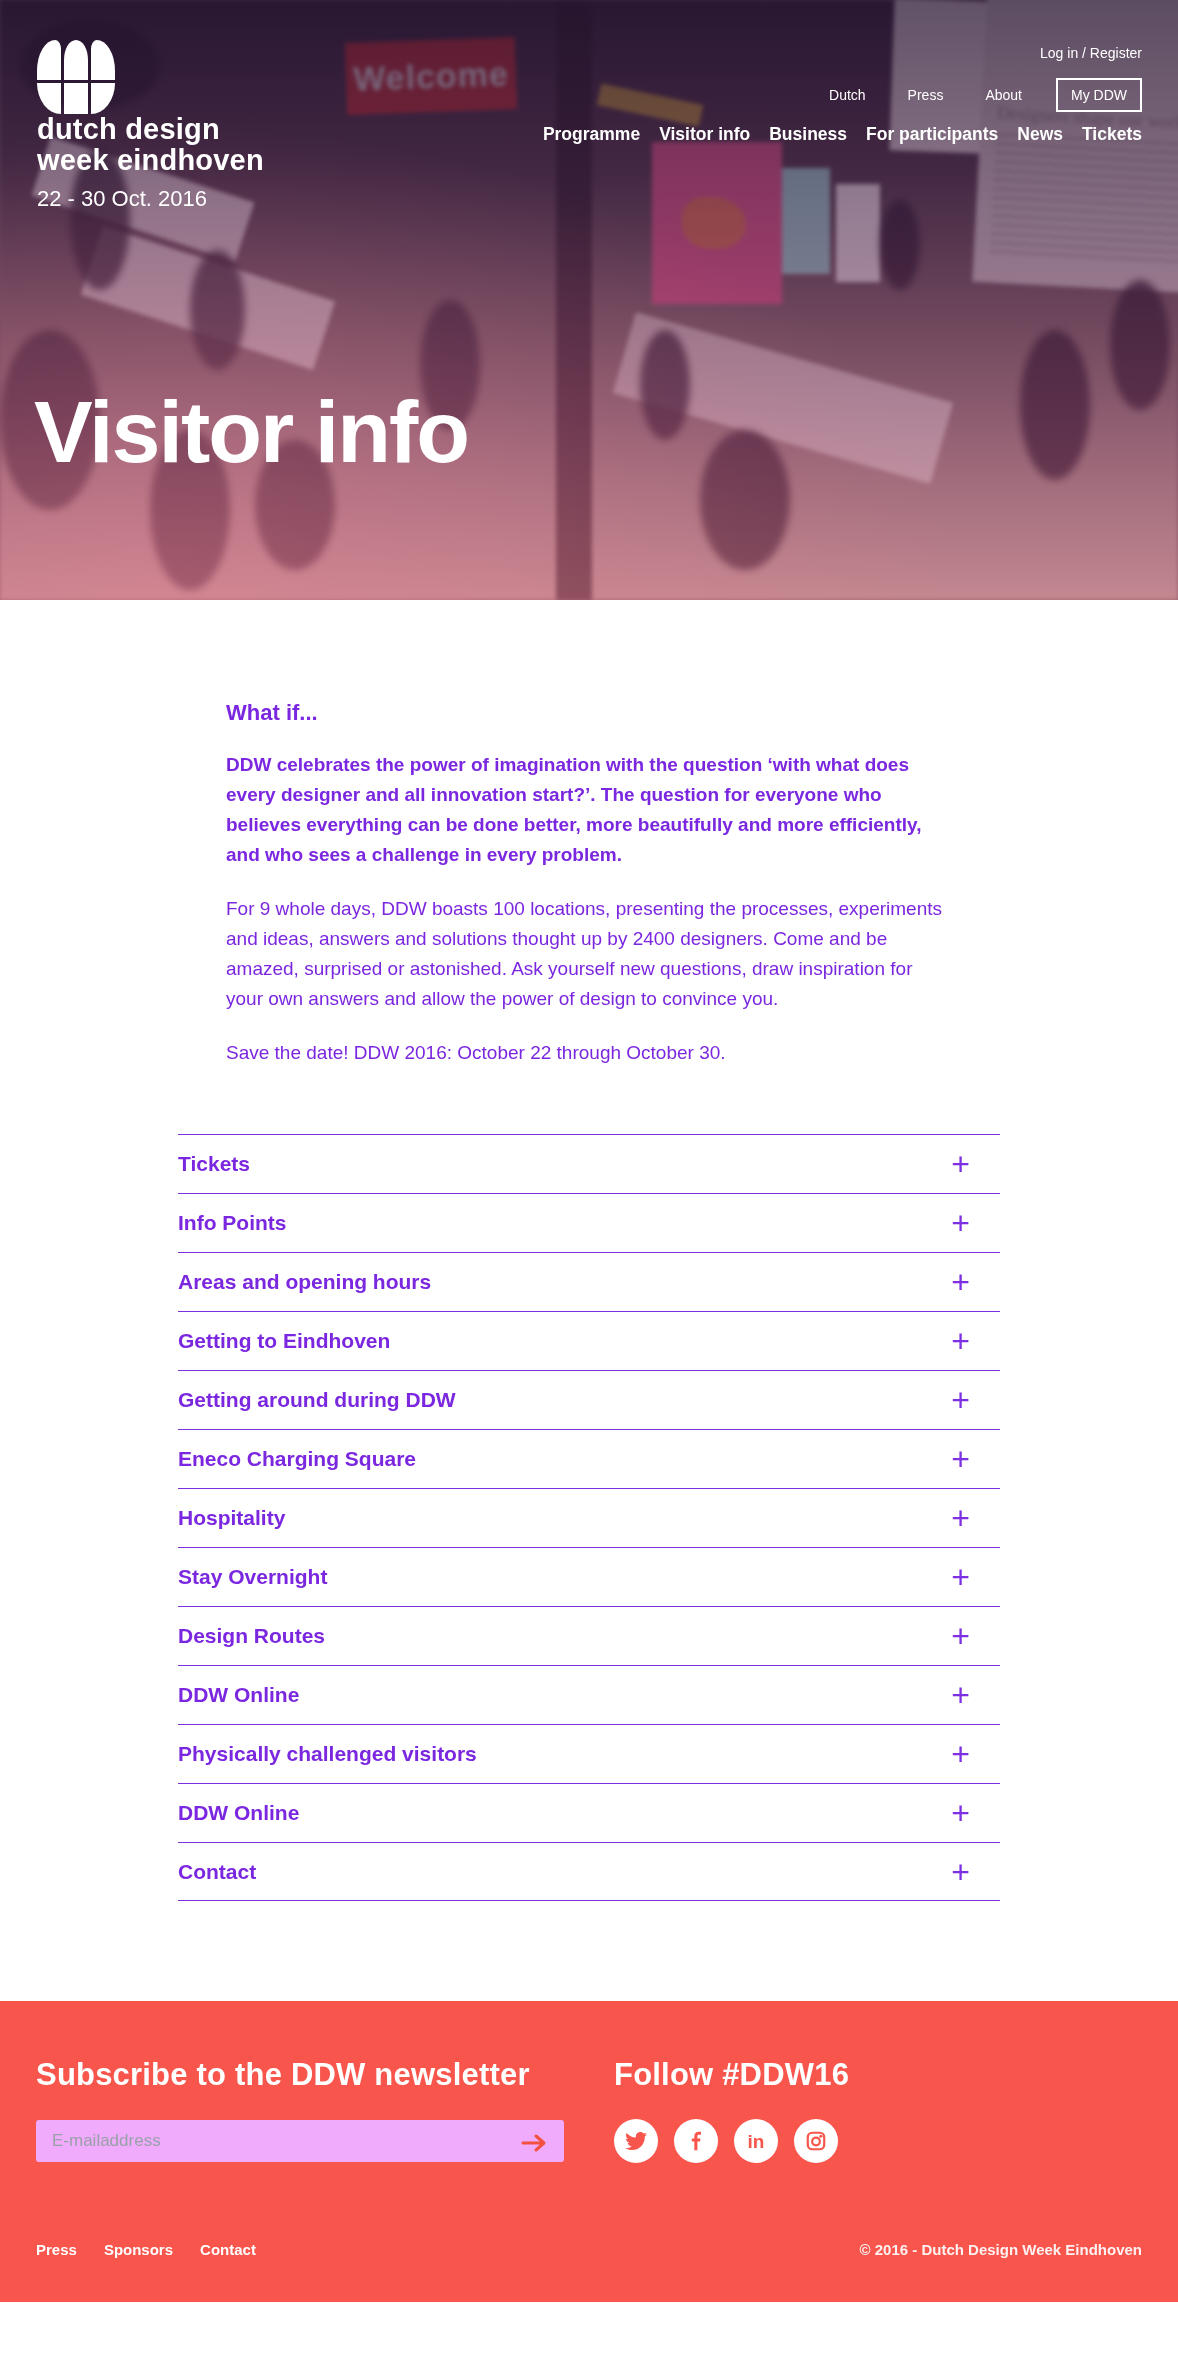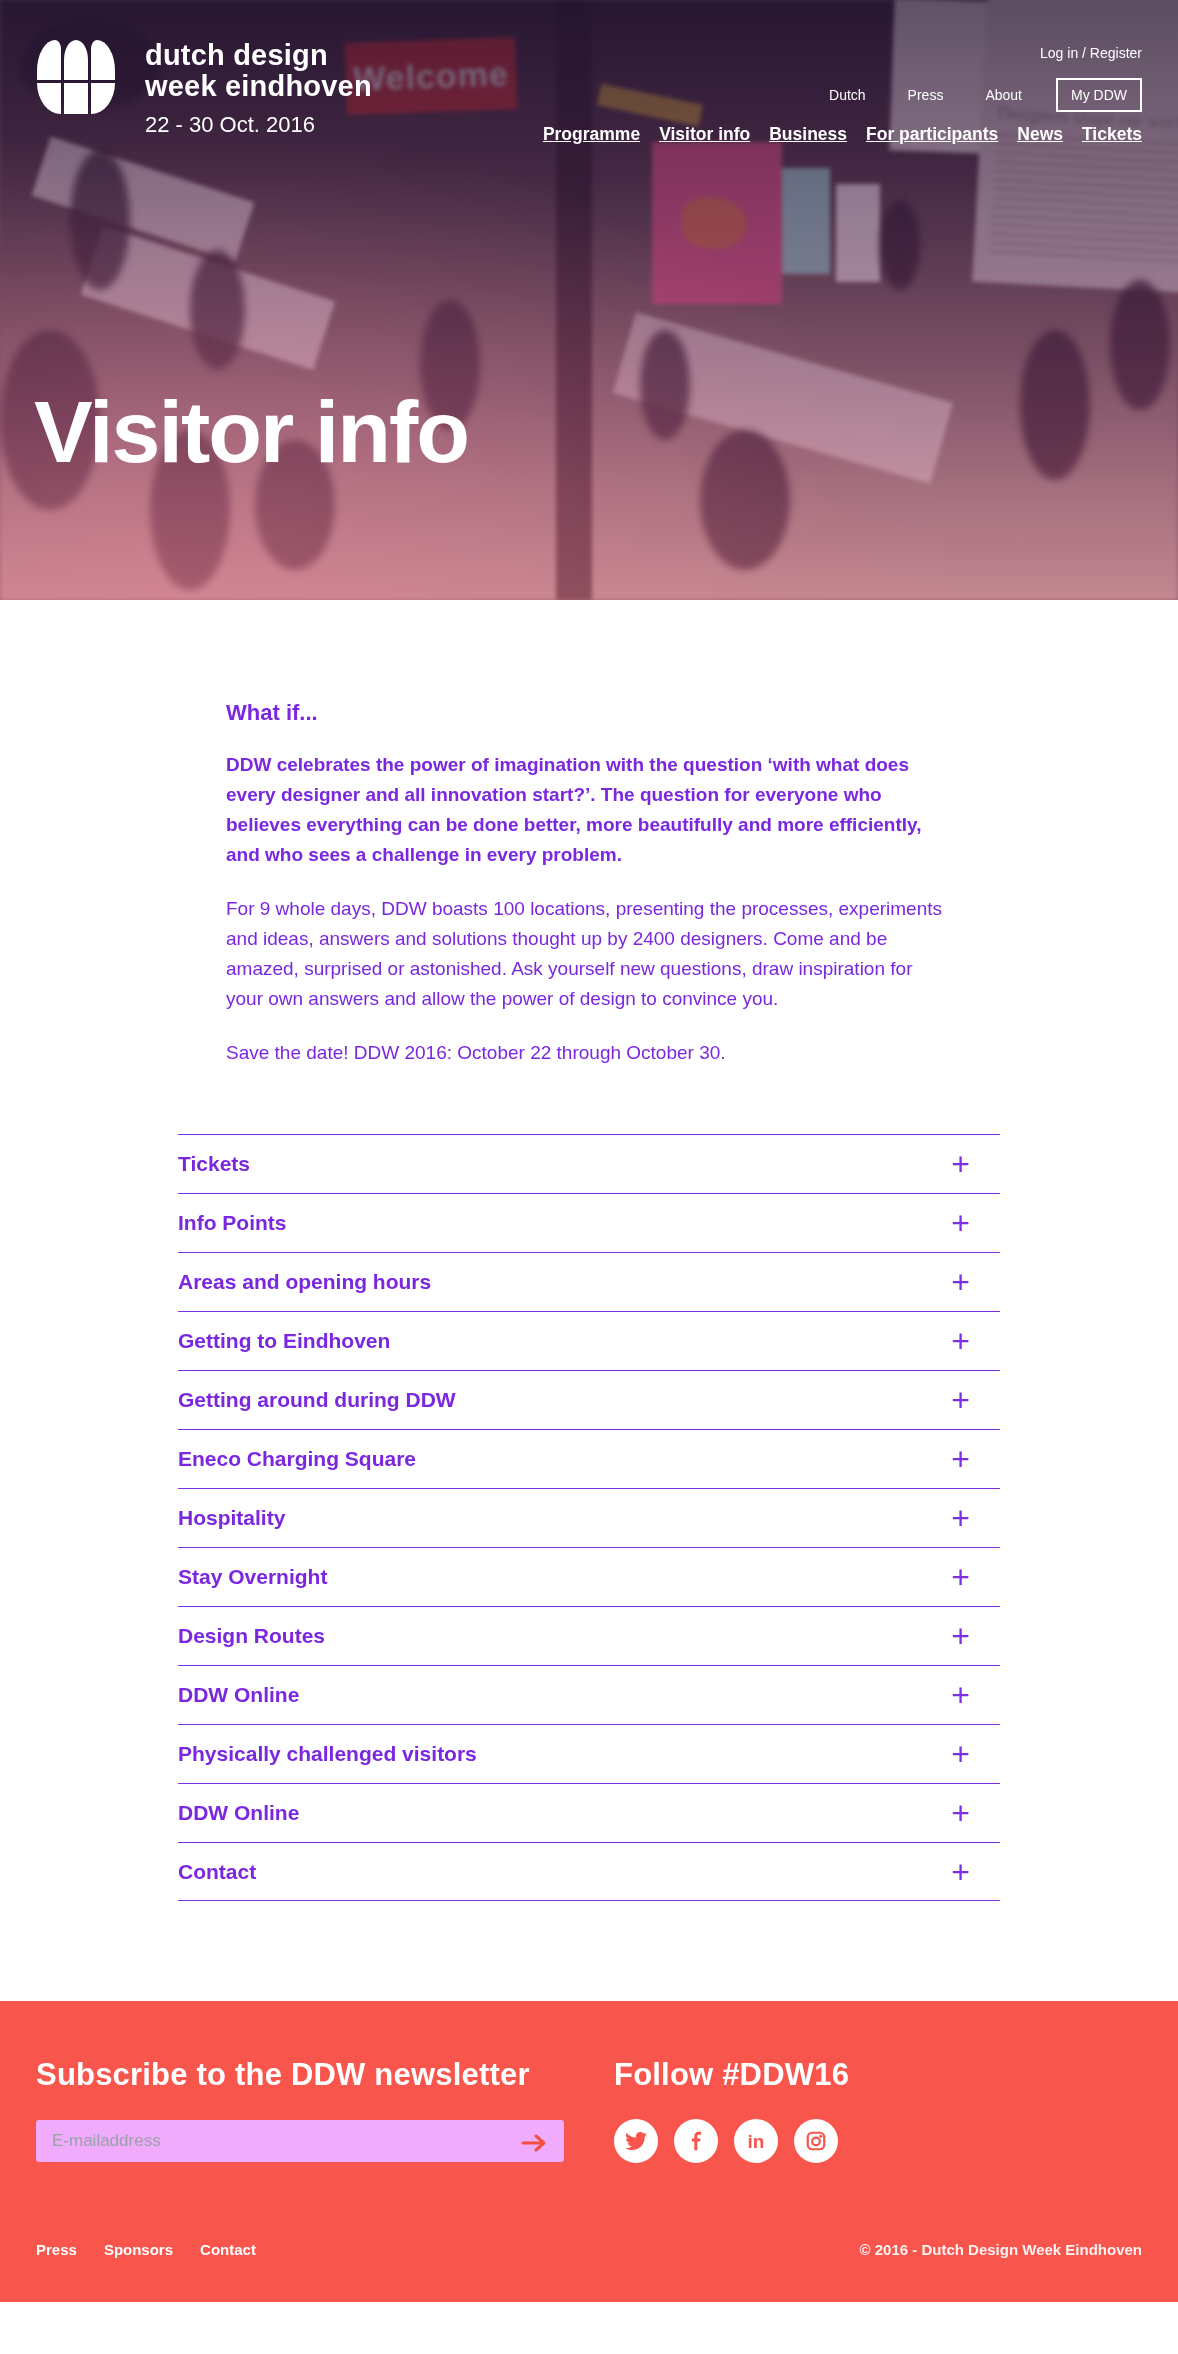--- a/index.html
+++ b/index.html
@@ -48,41 +48,41 @@
   .s11{ left:0;     top:330px; width:100px;height:180px; }
   .s12{ left:20px;  top:20px;  width:140px;height:90px; }
   .hero-overlay { position:absolute; inset:0; z-index:2;
     background:
       radial-gradient(ellipse at 15% 96%, rgba(240,130,150,.35), transparent 55%),
       linear-gradient(180deg, rgba(38,18,52,.68) 0%, rgba(70,30,75,.52) 35%, rgba(140,55,105,.45) 70%, rgba(216,100,130,.42) 100%);
   }
   .hero-ui { position:absolute; inset:0; z-index:3; color:#fff; }
 
   
-  .logo { position:absolute; left:37px; top:40px; display:flex; align-items:flex-start; }
+  .logo { position:absolute; left:37px; top:40px; display:flex; align-items:flex-start;flex-direction:column; }
   .flower { width:78px; height:74px; display:grid; grid-template-columns:repeat(3,1fr);
     grid-template-rows:40px 31px; gap:3px; margin-right:30px; }
   .flower div { background:#fff; }
   .f1 { border-radius:100% 30% 0 0; }
   .f2 { border-radius:85% 85% 0 0; }
   .f3 { border-radius:30% 100% 0 0; }
   .f4 { border-radius:0 0 0 100%; }
   .f6 { border-radius:0 0 100% 0; }
   .logo-title { font-size:29px; font-weight:700; line-height:31px; letter-spacing:.2px; }
   .logo-dates { font-size:22px; font-weight:400; margin-top:10px; }
 
   
   .login { position:absolute; top:45px; right:36px; font-size:14px; }
   .utility { position:absolute; top:78px; right:36px; display:flex; align-items:center; }
   .utility .u-item { font-size:14px; margin-left:42px; cursor:pointer; }
   .myddw { margin-left:34px; border:2px solid #fff; padding:7px 13px; font-size:14px; cursor:pointer; }
 
   
   .mainnav { position:absolute; top:124px; right:36px; display:flex; }
-  .mainnav .m-item { font-size:17.5px; font-weight:700; margin-left:19px; cursor:pointer;text-decoration:underline; }
+  .mainnav .m-item { font-size:17.5px; font-weight:700; margin-left:19px; cursor:pointer; }
 
   .hero-title { position:absolute; left:34px; top:388px; font-size:88px; font-weight:700;
     letter-spacing:-2px; line-height:1; }
 
   
   .content { background:#fff; padding:100px 0 100px; }
   .intro { width:822px; margin:0 auto; padding:0 48px; color:#7b27e0; }
   .intro h2 { font-size:22px; font-weight:700; margin-bottom:24px; }
   .intro p { font-size:19px; line-height:30px; margin-bottom:24px; }
   .intro .lead { font-weight:700; }

